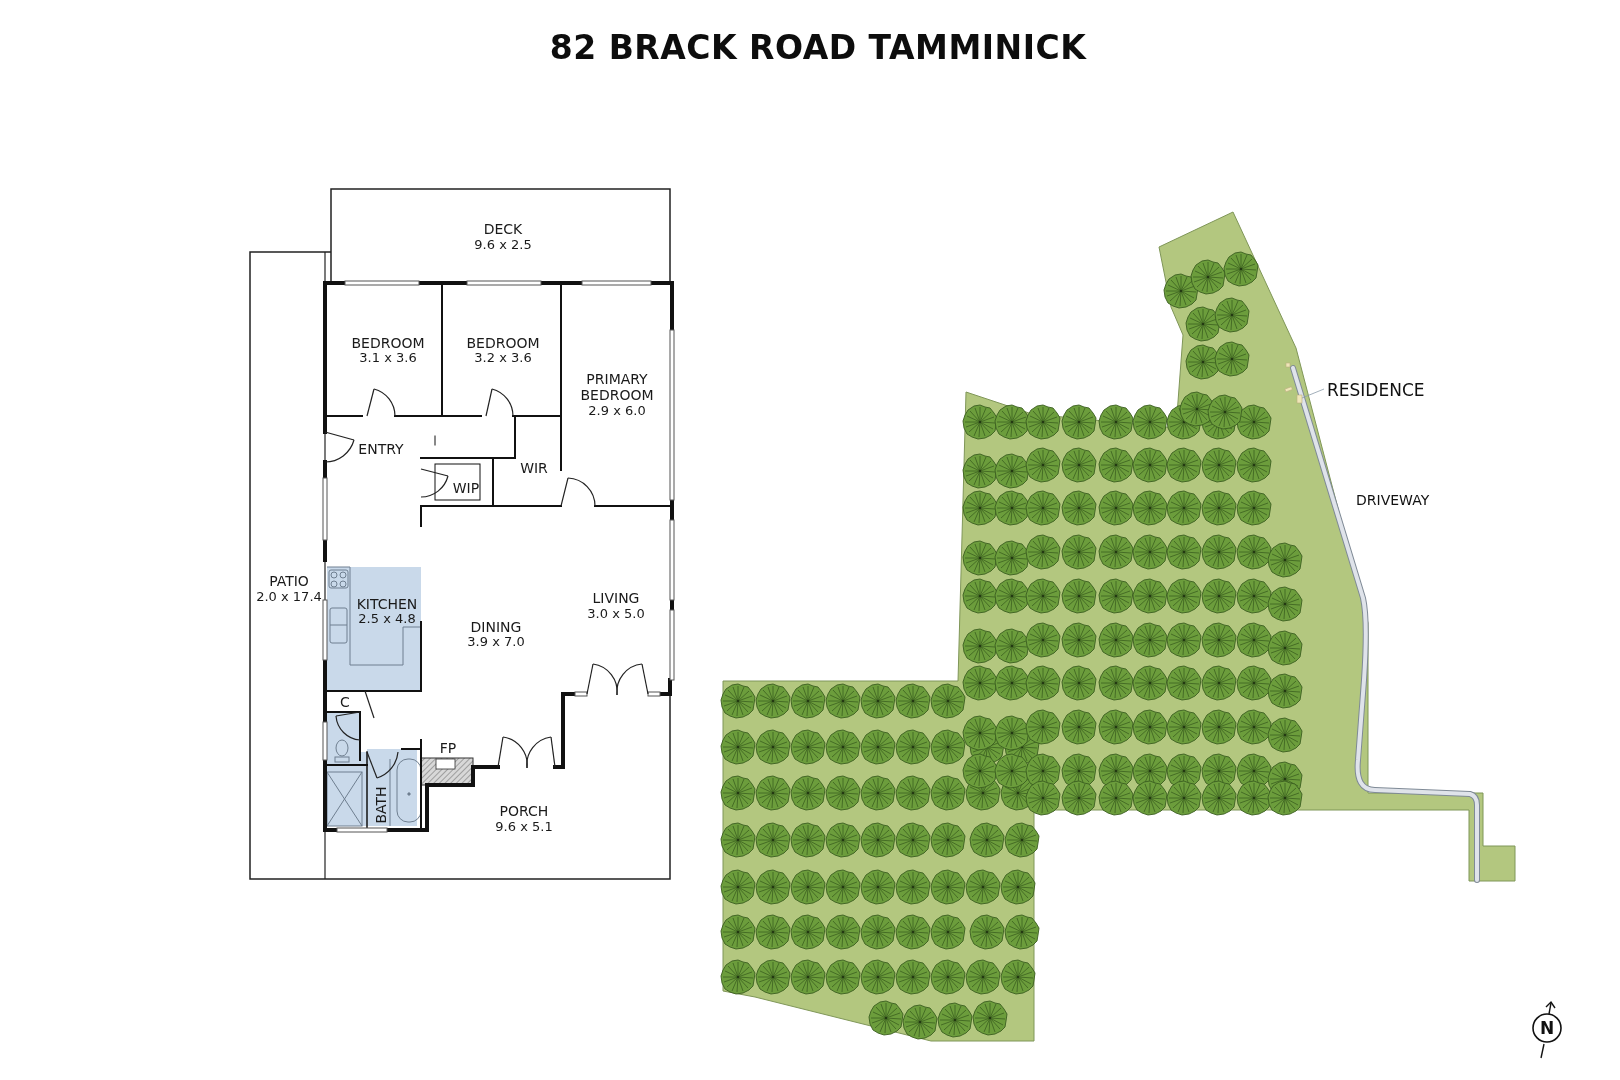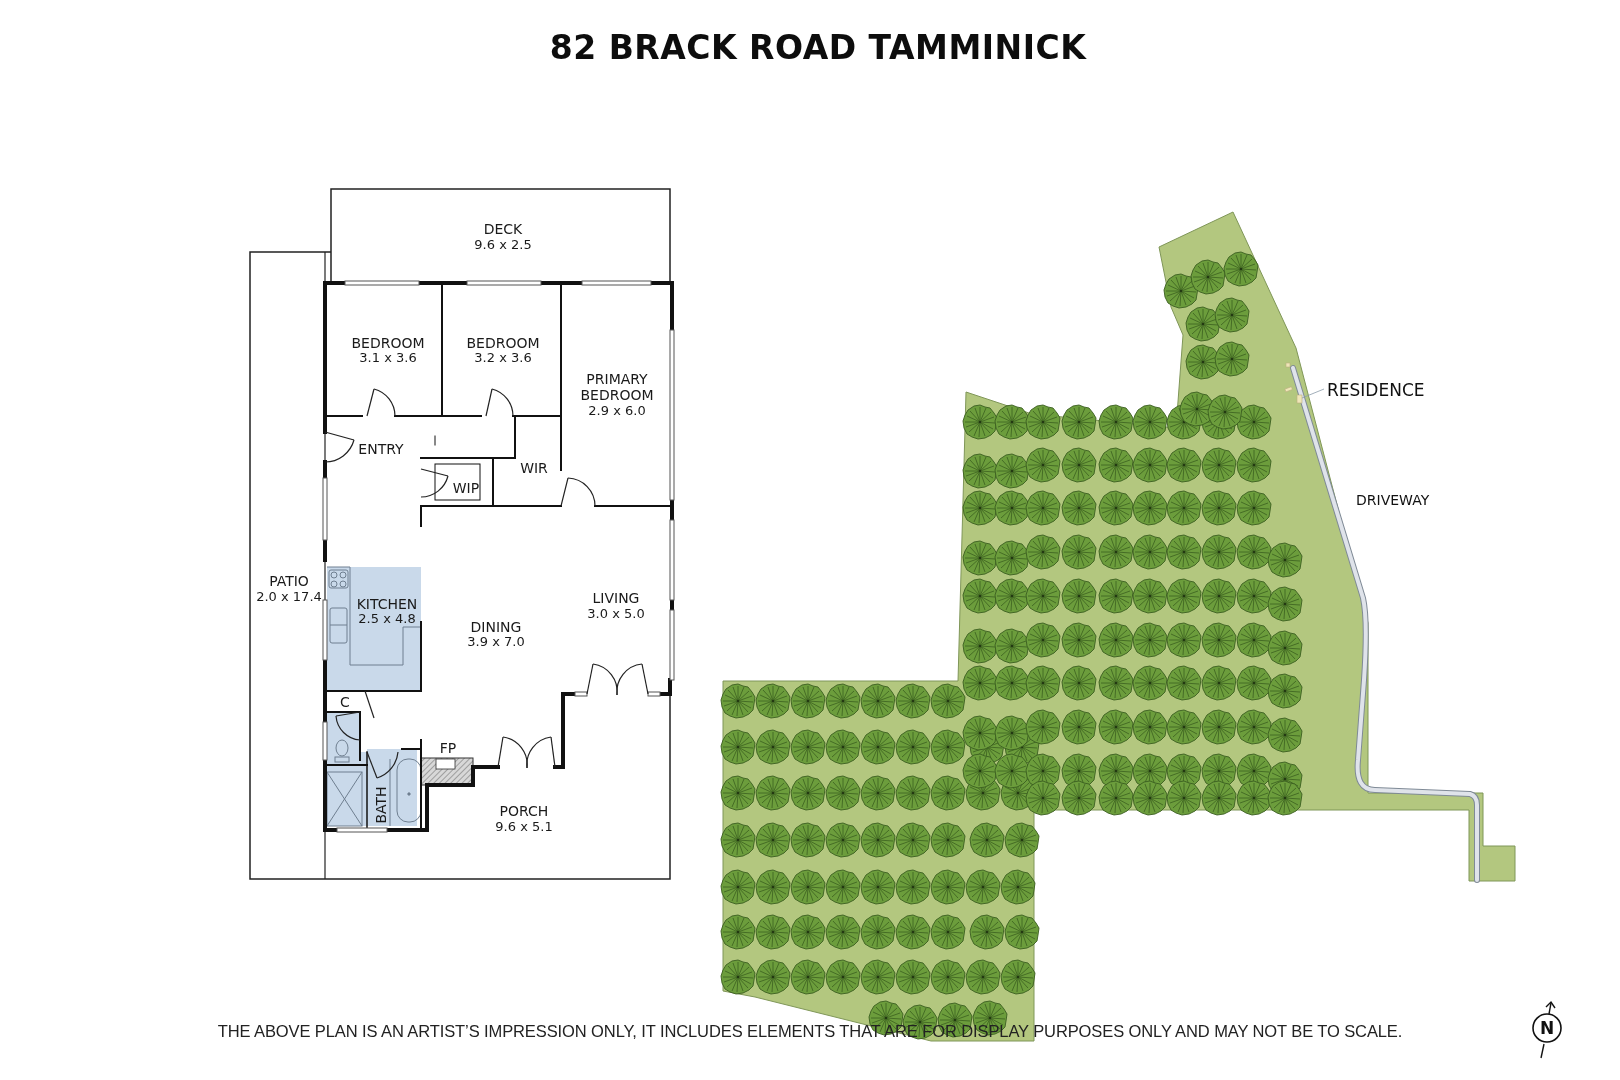--- a/index.html
+++ b/index.html
@@ -403,14 +403,13 @@
 
 <svg class="north" viewBox="0 0 40 60">
   <line x1="14" y1="58" x2="17" y2="44" stroke="#111" stroke-width="1.4"></line>
   <circle cx="20" cy="28" r="14" fill="#fff" stroke="#111" stroke-width="1.6"></circle>
   <line x1="22" y1="14" x2="24" y2="3" stroke="#111" stroke-width="1.4"></line>
   <polyline points="19,7 24,2 28,8" fill="none" stroke="#111" stroke-width="1.4"></polyline>
   <text x="20" y="34" text-anchor="middle" font-family="DejaVu Sans, sans-serif" font-weight="bold" font-size="17" fill="#111">N</text>
 </svg>
 
 <div class="disclaimer">
-  <div>THE ABOVE PLAN IS AN ARTIST’S IMPRESSION ONLY, IT INCLUDES ELEMENTS THAT ARE FOR DISPLAY PURPOSES ONLY AND MAY NOT BE TO SCALE.</div>
 </div>
 
 </body></html>

